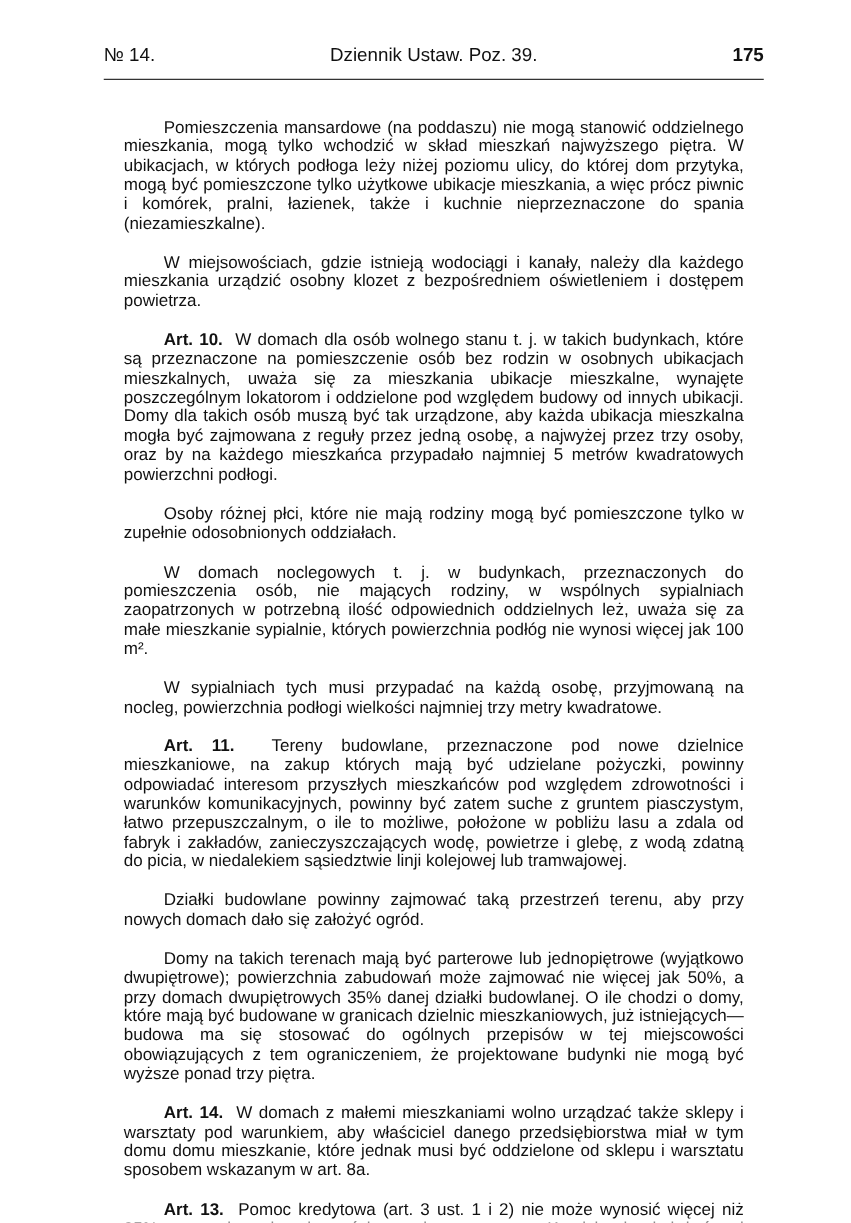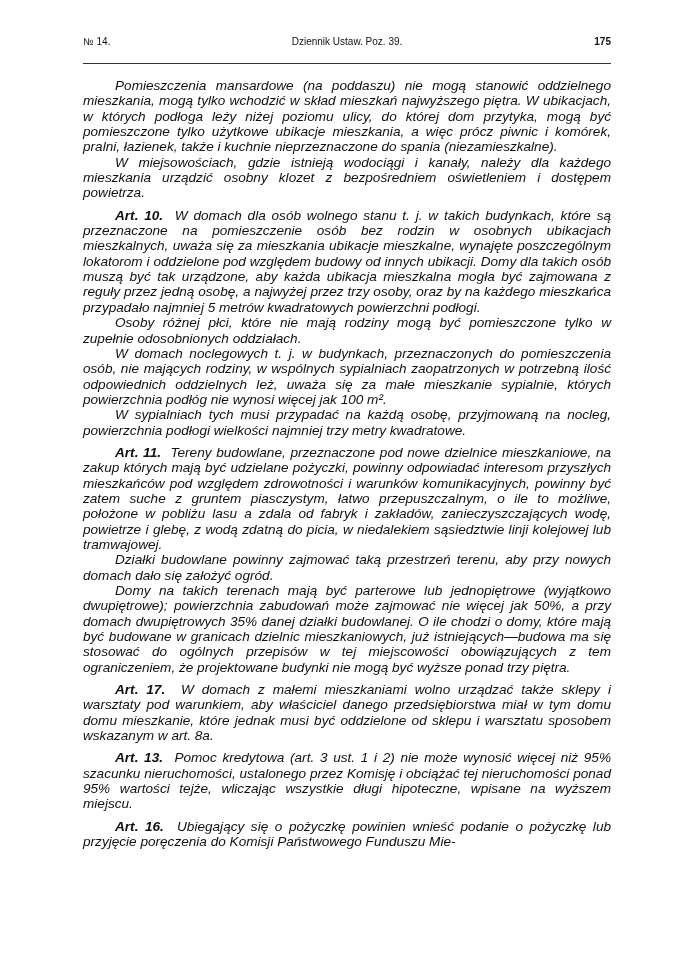--- a/index.html
+++ b/index.html
@@ -1,28 +1,28 @@
 <!DOCTYPE html>
 <html><head>
 <meta charset="utf-8">
 <style>
   html, body { margin: 0; padding: 0; background: #ffffff; }
   body { width: 681px; height: 978px; position: relative; overflow: hidden;
          font-family: "Liberation Sans", "DejaVu Sans", sans-serif; color: #111; }
   .page { position: absolute; left: 83px; top: 0; width: 528px; }
   .header { position: absolute; top: 36px; left: 0; width: 528px; height: 20px;
-            font-size: 10px; }
+            font-size: 15px; }
   .header .left { position: absolute; left: 0; top: 0; }
   .header .center { position: absolute; left: 0; width: 528px; text-align: center; top: 0; }
   .header .right { position: absolute; right: 0; top: 0; font-weight: bold; }
   .rule { position: absolute; top: 63px; left: 0; width: 528px; height: 0;
           border-top: 1.5px solid #333; }
   .body { position: absolute; top: 78px; left: 0; width: 528px;
           font-size: 13.6px; line-height: 15.35px; text-align: justify; }
-  .body p { margin: 0; text-indent: 32px; hyphens: manual; font-style: italic; }
+  .body p { margin: 16px; text-indent: 32px; hyphens: manual; }
   .body p.art { margin-top: 7px; }
   .art-label { font-weight: bold; }
 </style>
 </head>
 <body>
 
 <div class="page">
   <div class="header">
     <span class="left">№ 14.</span>
     <span class="center">Dziennik Ustaw. Poz. 39.</span>
@@ -33,17 +33,17 @@
   <div class="body">
     <p><span>Pomieszczenia mansardowe (na poddaszu) nie mogą stanowić oddzielnego mieszkania, mogą tylko wchodzić w skład mieszkań najwyższego piętra. W ubikacjach, w których podłoga leży niżej poziomu ulicy, do której dom przytyka, mogą być pomieszczone tylko użytkowe ubikacje mieszkania, a więc prócz piwnic i komórek, pralni, łazienek, także i kuchnie nieprzeznaczone do spania (niezamieszkalne).</span></p>
     <p><span>W miejsowościach, gdzie istnieją wodociągi i kanały, należy dla każdego mieszkania urządzić osobny klozet z bezpośredniem oświetleniem i dostępem powietrza.</span></p>
     <p class="art"><span class="art-label">Art. 10.</span>&nbsp; <span>W domach dla osób wolnego stanu t. j. w takich budynkach, które są przeznaczone na pomieszczenie osób bez rodzin w osobnych ubikacjach mieszkalnych, uważa się za mieszkania ubikacje mieszkalne, wynajęte poszczególnym lokatorom i oddzielone pod względem budowy od innych ubikacji. Domy dla takich osób muszą być tak urządzone, aby każda ubikacja mieszkalna mogła być zajmowana z reguły przez jedną osobę, a najwyżej przez trzy osoby, oraz by na każdego mieszkańca przypadało najmniej 5 metrów kwadratowych powierzchni podłogi.</span></p>
     <p><span>Osoby różnej płci, które nie mają rodziny mogą być pomieszczone tylko w zupełnie odosobnionych oddziałach.</span></p>
     <p><span>W domach noclegowych t. j. w budynkach, przeznaczonych do pomieszczenia osób, nie mających rodziny, w wspólnych sypialniach zaopatrzonych w potrzebną ilość odpowiednich oddzielnych leż, uważa się za małe mieszkanie sypialnie, których powierzchnia podłóg nie wynosi więcej jak 100 m².</span></p>
     <p><span>W sypialniach tych musi przypadać na każdą osobę, przyjmowaną na nocleg, powierzchnia podłogi wielkości najmniej trzy metry kwadratowe.</span></p>
     <p class="art"><span class="art-label">Art. 11.</span>&nbsp; <span>Tereny budowlane, przeznaczone pod nowe dzielnice mieszkaniowe, na zakup których mają być udzielane pożyczki, powinny odpowiadać interesom przyszłych mieszkańców pod względem zdrowotności i warunków komunikacyjnych, powinny być zatem suche z gruntem piasczystym, łatwo przepuszczalnym, o ile to możliwe, położone w pobliżu lasu a zdala od fabryk i zakładów, zanieczyszczających wodę, powietrze i glebę, z wodą zdatną do picia, w niedalekiem sąsiedztwie linji kolejowej lub tramwajowej.</span></p>
     <p><span>Działki budowlane powinny zajmować taką przestrzeń terenu, aby przy nowych domach dało się założyć ogród.</span></p>
     <p><span>Domy na takich terenach mają być parterowe lub jednopiętrowe (wyjątkowo dwupiętrowe); powierzchnia zabudowań może zajmować nie więcej jak 50%, a przy domach dwupiętrowych 35% danej działki budowlanej. O ile chodzi o domy, które mają być budowane w granicach dzielnic mieszkaniowych, już istniejących—budowa ma się stosować do ogólnych przepisów w tej miejscowości obowiązujących z tem ograniczeniem, że projektowane budynki nie mogą być wyższe ponad trzy piętra.</span></p>
-    <p class="art"><span class="art-label">Art. 17.</span>&nbsp; <span>W domach z małemi mieszkaniami wolno urządzać także sklepy i warsztaty pod warunkiem, aby właściciel danego przedsiębiorstwa miał w tym domu domu mieszkanie, które jednak musi być oddzielone od sklepu i warsztatu sposobem wskazanym w art. 8a.</span></p>
+    <p class="art"><span class="art-label">Art. 14.</span>&nbsp; <span>W domach z małemi mieszkaniami wolno urządzać także sklepy i warsztaty pod warunkiem, aby właściciel danego przedsiębiorstwa miał w tym domu domu mieszkanie, które jednak musi być oddzielone od sklepu i warsztatu sposobem wskazanym w art. 8a.</span></p>
     <p class="art"><span class="art-label">Art. 13.</span>&nbsp; <span>Pomoc kredytowa (art. 3 ust. 1 i 2) nie może wynosić więcej niż 95% szacunku nieruchomości, ustalonego przez Komisję i obciążać tej nieruchomości ponad 95% wartości tejże, wliczając wszystkie długi hipoteczne, wpisane na wyższem miejscu.</span></p>
     <p class="art"><span class="art-label">Art. 16.</span>&nbsp; <span>Ubiegający się o pożyczkę powinien wnieść podanie o pożyczkę lub przyjęcie poręczenia do Komisji Państwowego Funduszu Mie-</span></p>
   </div>
 </div>
 
 </body></html>

